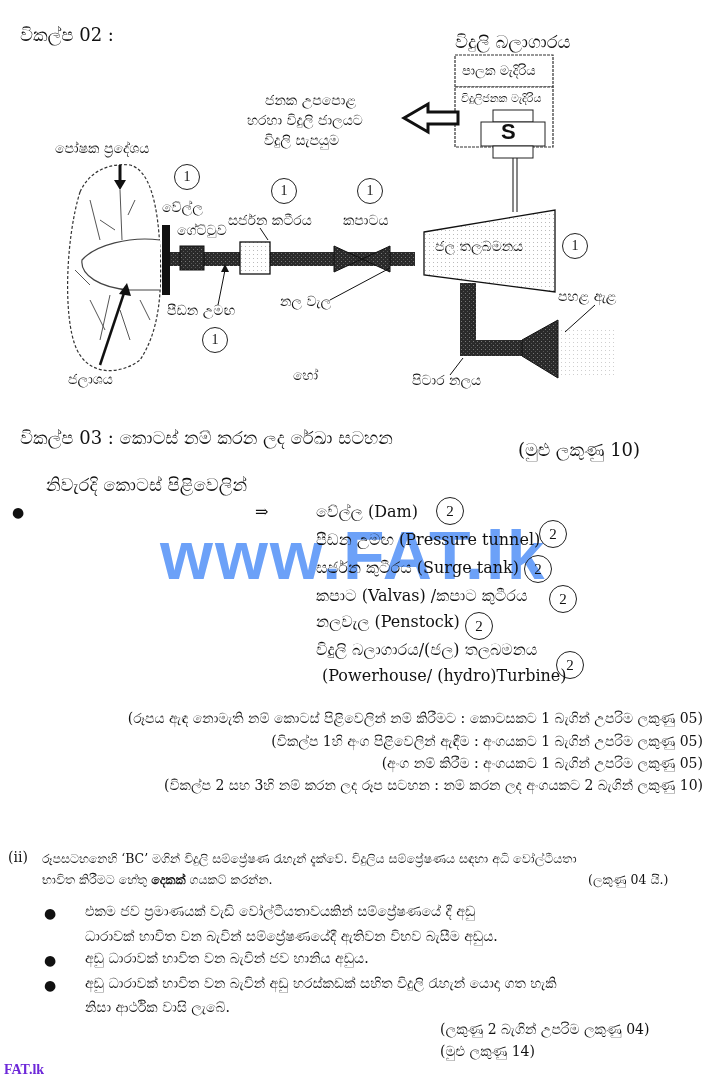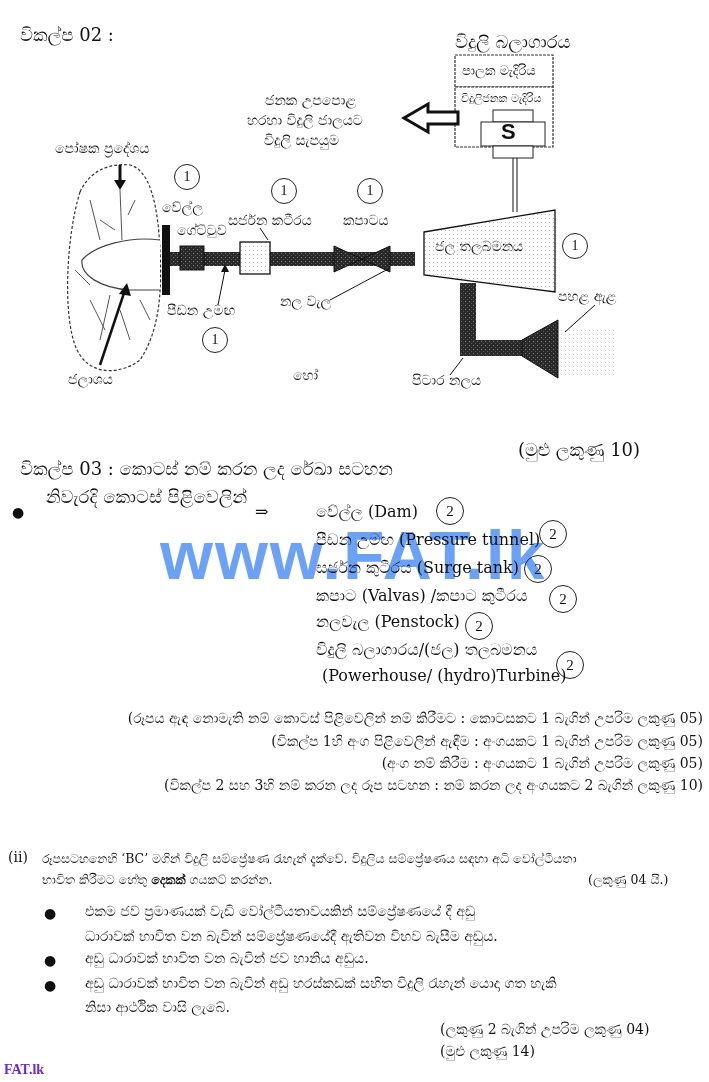--- a/index.html
+++ b/index.html
@@ -119,27 +119,27 @@
 <div class="abs s14" style="left:293px;top:367px;">හෝ</div>
 <div class="abs s14" style="left:412px;top:372px;">පිටාර නලය</div>
 <div class="abs s14" style="left:558px;top:288px;">පහළ ඇළ</div>
 
 <div class="circ" style="left:174px;top:164px;">1</div>
 <div class="circ" style="left:271px;top:178px;">1</div>
 <div class="circ" style="left:357px;top:178px;">1</div>
 <div class="circ" style="left:562px;top:233px;">1</div>
 <div class="circ" style="left:202px;top:327px;">1</div>
 
-<div class="abs s15" style="left:12px;top:458px;text-align:right;">විකල්ප 03 : කොටස් නම් කරන ලද රේඛා සටහන</div>
+<div class="abs s15" style="left:12px;top:427px;text-align:right;">විකල්ප 03 : කොටස් නම් කරන ලද රේඛා සටහන</div>
 <div class="abs s15" style="left:510px;top:439px;">(මුළු ලකුණු 10)</div>
 
 <div class="watermark">www.FAT.lk</div>
 
 <div class="bullet" style="left:12px;top:504px;">●</div>
-<div class="abs s15" style="left:38px;top:486px;text-align:center;">නිවැරදි කොටස් පිළිවෙලින්</div>
+<div class="abs s15" style="left:38px;top:474px;text-align:center;">නිවැරදි කොටස් පිළිවෙලින්</div>
 <div class="abs s16" style="left:255px;top:502px;">⇒</div>
 
 <div class="ans" style="top:502px;">වේල්ල (Dam)</div>
 <div class="circ big" style="left:436px;top:497px;">2</div>
 <div class="ans" style="top:530px;">පීඩන උමඟ (Pressure tunnel)</div>
 <div class="circ big" style="left:539px;top:520px;">2</div>
 <div class="ans" style="top:558px;">සර්ජන කුටීරය (Surge tank)</div>
 <div class="circ big" style="left:524px;top:555px;">2</div>
 <div class="ans" style="top:586px;">කපාට (Valvas) /කපාට කුටීරය</div>
 <div class="circ big" style="left:549px;top:585px;">2</div>

